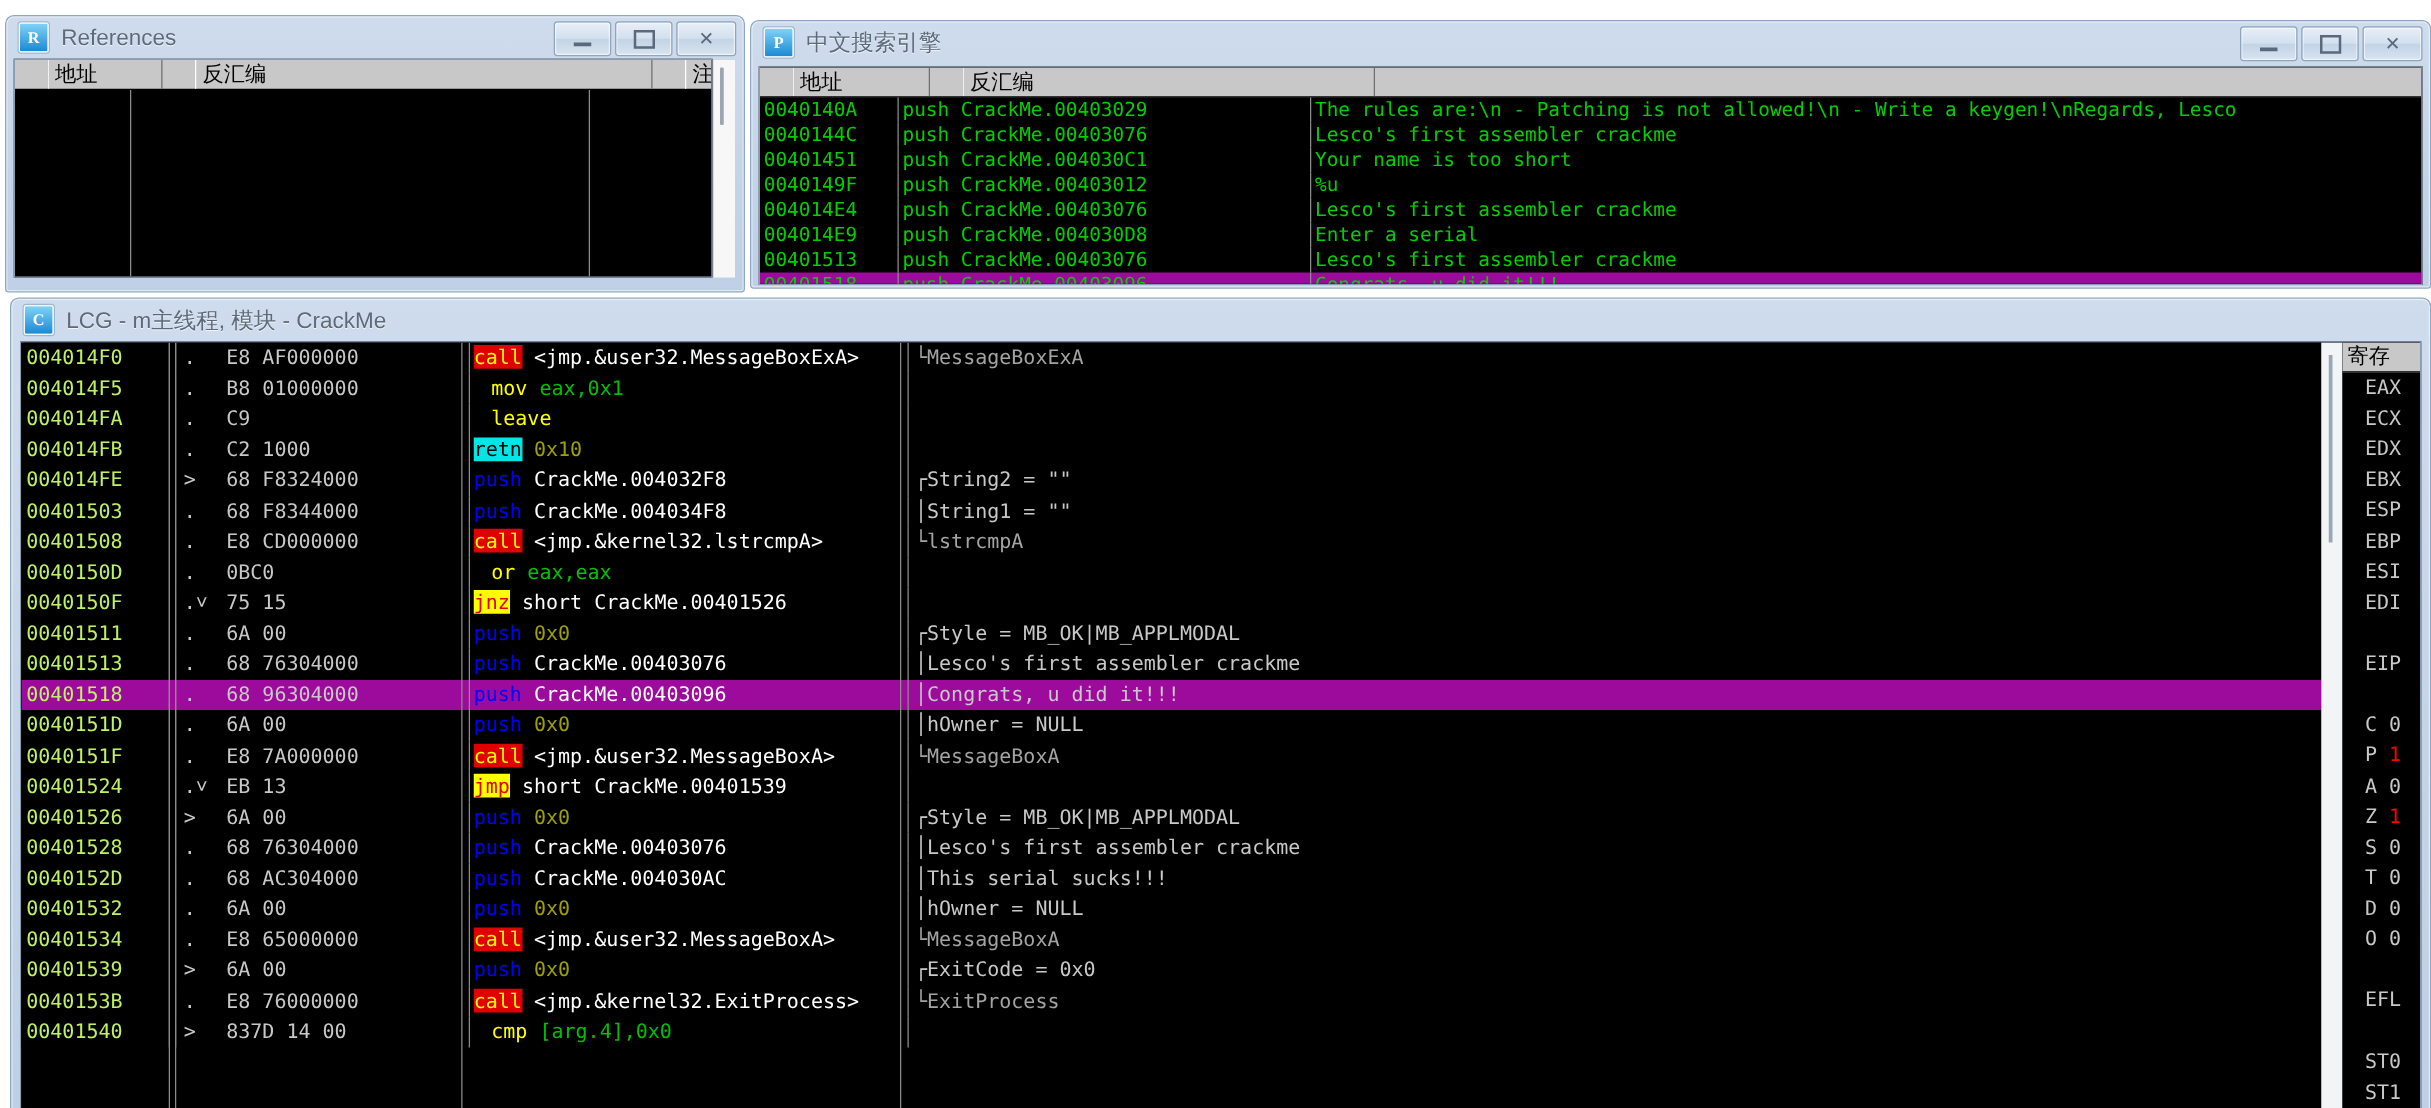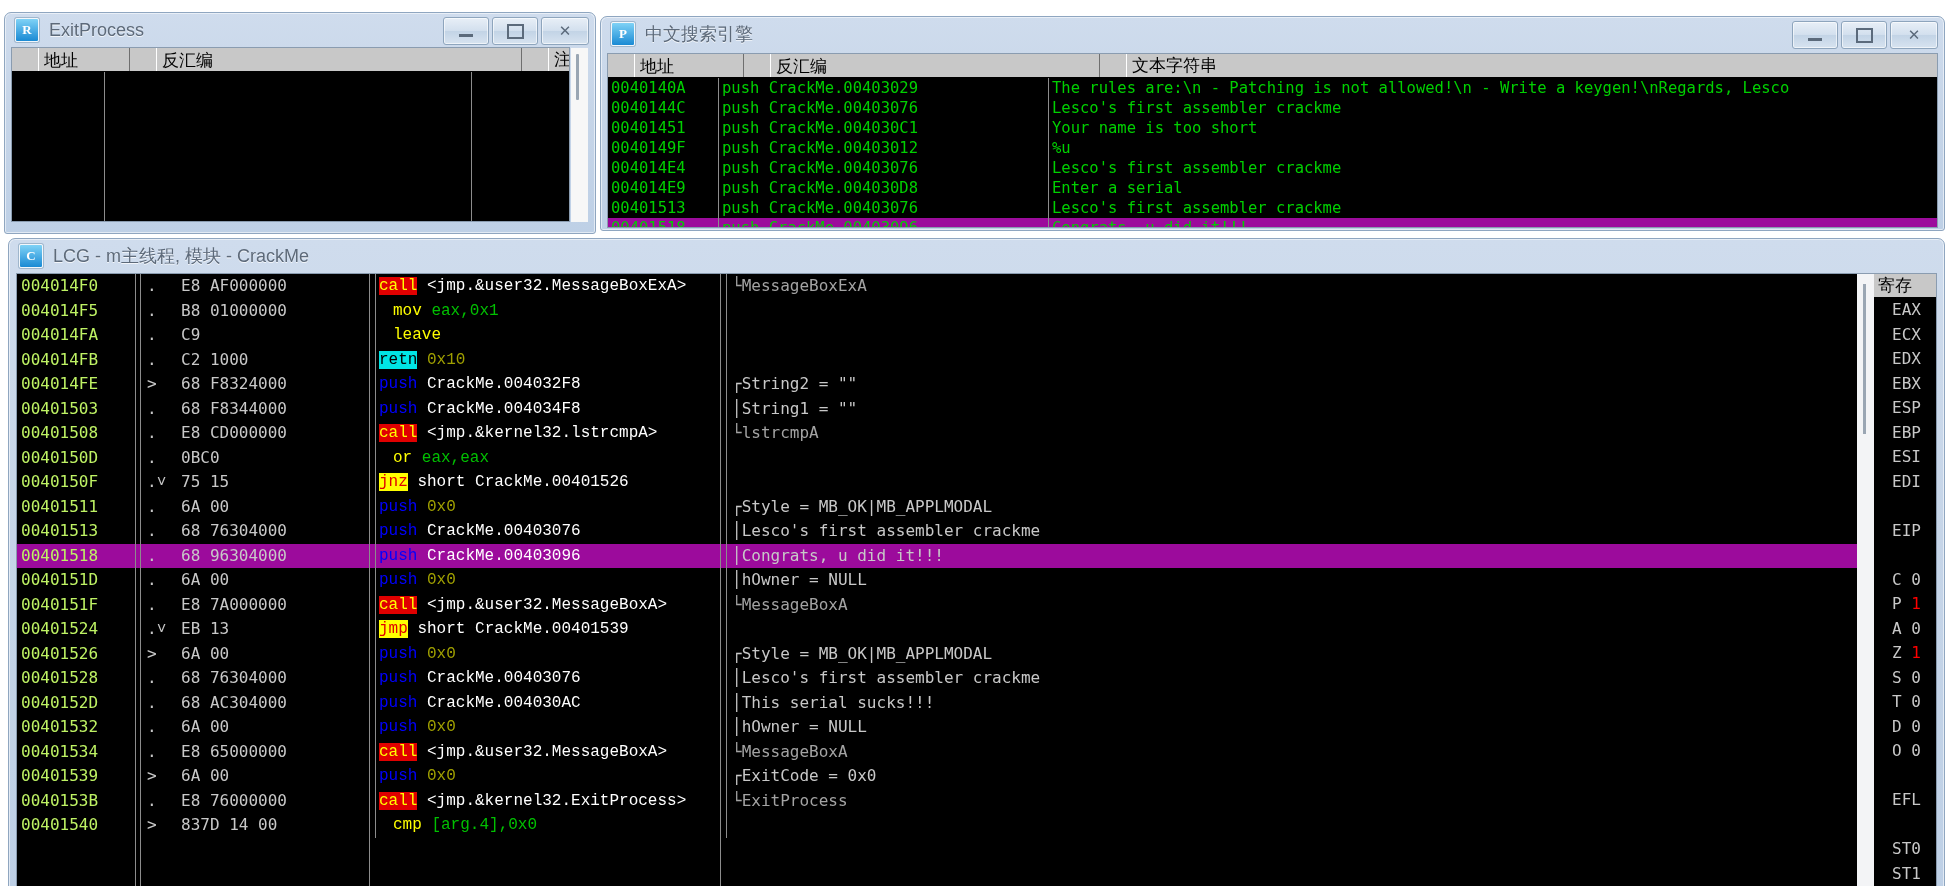--- a/index.html
+++ b/index.html
@@ -97,21 +97,21 @@
   .dis{
     font-family:"DejaVu Sans Mono","Liberation Mono",monospace;
     font-size:16px;line-height:24.5px;
     background:#000;white-space:pre;
   }
   .drow{display:flex;height:24.5px;align-items:center;}
   .drow.cur{background:#9c0b9c;}
   .c-addr{flex:0 0 118px;color:#bef264;padding-left:4px;box-sizing:border-box;}
   .c-mark{flex:0 0 34px;color:#c8c8c8;padding-left:6px;box-sizing:border-box;}
   .c-hex{flex:0 0 200px;color:#c8c8c8;padding-left:6px;box-sizing:border-box;}
-  .c-ins{flex:0 0 350px;padding-left:3px;box-sizing:border-box;overflow:hidden;color:#fff;font-family:Liberation Mono, monospace;}
+  .c-ins{flex:0 0 350px;padding-left:3px;box-sizing:border-box;overflow:hidden;color:#fff;}
   .c-cmt{flex:1 1 auto;padding-left:5px;box-sizing:border-box;overflow:hidden;color:#c8c8c8;}
   .sepcol{width:1px;background:#8c8c8c;align-self:stretch;flex:0 0 1px;}
 
   
   .m-call{background:#e00000;color:#ffff00;font-weight:normal;}
   .m-jnz,.m-jmp{background:#ffff00;color:#e00000;}
   .m-retn{background:#00e5e5;color:#000;}
   .m-push{color:#0000ff;}
   .m-mov,.m-or,.m-leave,.m-cmp{color:#ffff00;margin-left:14px;}
   .reg{color:#00c000;}
@@ -133,21 +133,21 @@
     border-left:1px solid #a9b7c6;
   }
   .vthumb{position:absolute;left:3px;width:11px;background:#6e7b8a;border-radius:1px;}
 </style>
 </head>
 <body>
 
 <div class="win" id="w-refs" style="left:4px;top:12px;width:592px;height:222px;">
   <div class="titlebar">
     <div class="app-icon">R</div>
-    <div class="title-text">ExitProcess</div>
+    <div class="title-text">References</div>
     <div class="winbtns">
       <div class="wbtn">
         <div class="bar-min"></div>
       </div>
       <div class="wbtn">
         <div class="sq-max"></div>
       </div>
       <div class="wbtn close">
         <span class="gl">✕</span>
       </div>
@@ -182,21 +182,20 @@
       </div>
       <div class="wbtn close">
         <span class="gl">✕</span>
       </div>
     </div>
   </div>
   <div class="client" style="top:36px;height:175px;left:6px;right:6px;">
     <div class="lhead">
       <div class="hc" style="flex:0 0 110px;">地址</div>
       <div class="hc" style="flex:0 0 330px;">反汇编</div>
-      <div class="hc last" style="flex:1 1 auto;">文本字符串</div>
     </div>
     <div class="grid" id="strings-body"><div class="grow"><div class="gcell" style="flex: 0 0 110px;">0040140A</div><div class="vsep"></div><div class="gcell" style="flex: 0 0 329px;">push CrackMe.00403029</div><div class="vsep"></div><div class="gcell" style="flex: 1 1 auto;">The rules are:\n - Patching is not allowed!\n - Write a keygen!\nRegards, Lesco</div></div><div class="grow"><div class="gcell" style="flex: 0 0 110px;">0040144C</div><div class="vsep"></div><div class="gcell" style="flex: 0 0 329px;">push CrackMe.00403076</div><div class="vsep"></div><div class="gcell" style="flex: 1 1 auto;">Lesco's first assembler crackme</div></div><div class="grow"><div class="gcell" style="flex: 0 0 110px;">00401451</div><div class="vsep"></div><div class="gcell" style="flex: 0 0 329px;">push CrackMe.004030C1</div><div class="vsep"></div><div class="gcell" style="flex: 1 1 auto;">Your name is too short</div></div><div class="grow"><div class="gcell" style="flex: 0 0 110px;">0040149F</div><div class="vsep"></div><div class="gcell" style="flex: 0 0 329px;">push CrackMe.00403012</div><div class="vsep"></div><div class="gcell" style="flex: 1 1 auto;">%u</div></div><div class="grow"><div class="gcell" style="flex: 0 0 110px;">004014E4</div><div class="vsep"></div><div class="gcell" style="flex: 0 0 329px;">push CrackMe.00403076</div><div class="vsep"></div><div class="gcell" style="flex: 1 1 auto;">Lesco's first assembler crackme</div></div><div class="grow"><div class="gcell" style="flex: 0 0 110px;">004014E9</div><div class="vsep"></div><div class="gcell" style="flex: 0 0 329px;">push CrackMe.004030D8</div><div class="vsep"></div><div class="gcell" style="flex: 1 1 auto;">Enter a serial</div></div><div class="grow"><div class="gcell" style="flex: 0 0 110px;">00401513</div><div class="vsep"></div><div class="gcell" style="flex: 0 0 329px;">push CrackMe.00403076</div><div class="vsep"></div><div class="gcell" style="flex: 1 1 auto;">Lesco's first assembler crackme</div></div><div class="grow sel"><div class="gcell" style="flex: 0 0 110px;">00401518</div><div class="vsep"></div><div class="gcell" style="flex: 0 0 329px;">push CrackMe.00403096</div><div class="vsep"></div><div class="gcell" style="flex: 1 1 auto;">Congrats, u did it!!!</div></div></div>
   </div>
 </div>
 
 <div class="win" id="w-cpu" style="left:8px;top:238px;width:1937px;height:660px;">
   <div class="titlebar">
     <div class="app-icon">C</div>
     <div class="title-text">LCG - m主线程, 模块 - CrackMe</div>
   </div>

